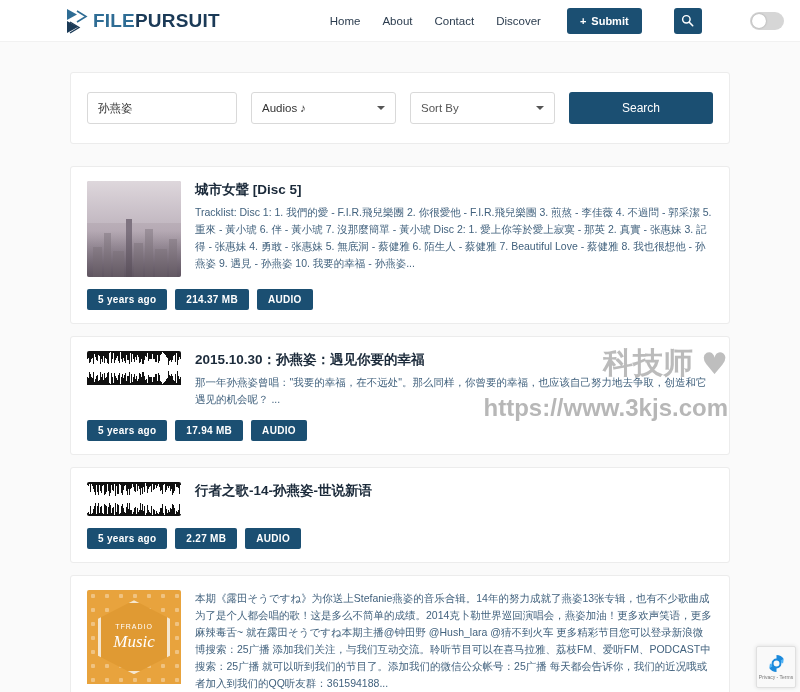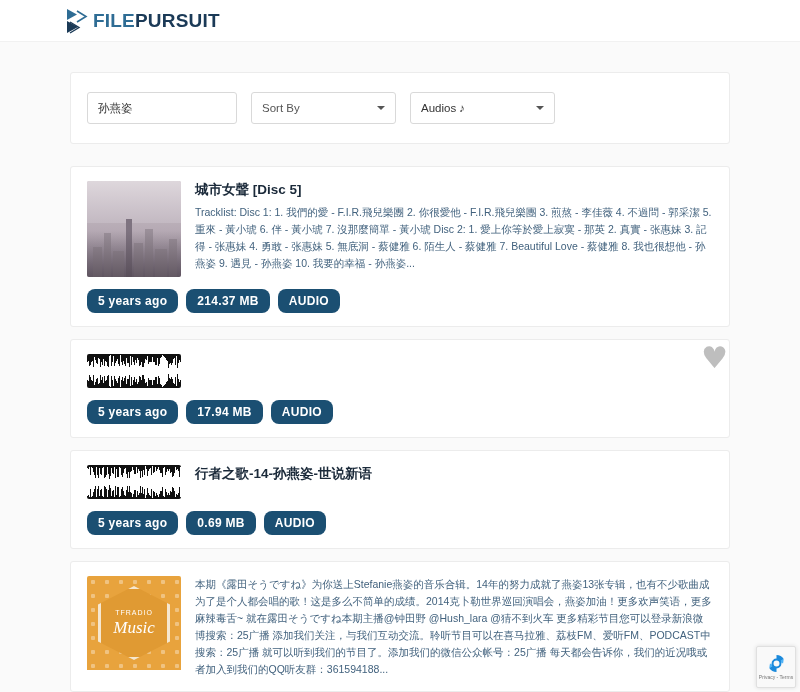--- a/index.html
+++ b/index.html
@@ -126,22 +126,22 @@
   .res-title {
     font-size: 13.5px; color: #1b2a3a; font-weight: bold; margin-bottom: 5px;
     line-height: 1.35;
   }
   .res-title .norm { font-weight: bold; }
   .res-desc {
     font-size: 10.5px; color: #42627e; line-height: 1.62; word-break: break-word;
   }
   .badges { display: flex; gap: 8px; margin-top: 12px; }
   .badge {
-    background: #1b4f72; color: #fff; font-size: 12px; font-weight: bold;
-    letter-spacing: .3px; padding: 5px 11px; border-radius: 8px; white-space: nowrap;
+    background: #1b4f72; color: #fff; font-size: 10px; font-weight: bold;
+    letter-spacing: .3px; padding: 5px 11px; border-radius: 2px; white-space: nowrap;
   }
 
   
   .wm-logo {
     position: absolute; right: 72px; top: 343px;
     display: flex; align-items: center; gap: 8px;
     color: #b0b0b0; font-size: 30px; font-weight: bold;
     pointer-events: none; user-select: none; opacity: .85;
     font-family: "DejaVu Sans", sans-serif;
   }
@@ -177,34 +177,57 @@
         <path d="M3 1 L3 12 L13 6.5 Z" fill="#2e6c94"></path>
         <path d="M3 13 L3 25 L14 19 Z" fill="#1b3a57"></path>
         <path d="M13 3 L22 8.5 L13 14" fill="none" stroke="#2e6c94" stroke-width="1.6"></path>
         <path d="M6 14 L15 19.5 L6 25" fill="none" stroke="#1b3a57" stroke-width="1.4"></path>
       </svg>
       <div class="logo-text">
         <span class="t1">FILE</span><span class="t2">PURSUIT</span>
       </div>
     </div>
 
+    <div class="nav">
+      <a href="#">Home</a>
+      <a href="#">About</a>
+      <a href="#">Contact</a>
+      <a href="#">Discover</a>
+
+      <button class="submit-btn">
+        <span>+</span>
+        <span>Submit</span>
+      </button>
+
+      <button class="search-icon-btn">
+        <svg width="13" height="13" viewBox="0 0 16 16">
+          <circle cx="6.6" cy="6.6" r="4.6" fill="none" stroke="#ffffff" stroke-width="1.8"></circle>
+          <line x1="10.2" y1="10.2" x2="14.4" y2="14.4" stroke="#ffffff" stroke-width="2" stroke-linecap="round"></line>
+        </svg>
+      </button>
+
+      <div class="toggle">
+        <div class="knob"></div>
+      </div>
+    </div>
   </div>
 
   <div class="body-bg">
 
     <div class="search-panel">
       <input class="field q-input" type="text" value="孙燕姿" style="">
       <div class="field select-box">
+        <span class="select-label">Audios ♪</span>
+        <span class="caret"></span>
+      </div>
+      <div class="field select-box">
         <span class="select-label muted">Sort By</span>
         <span class="caret"></span>
       </div>
-      <div class="field select-box">
-        <span class="select-label">Audios ♪</span>
-        <span class="caret"></span>
-      </div>
+      <button class="search-btn">Search</button>
     </div>
 
     <div class="results">
 
       <div class="result">
         <div class="result-inner">
           <div class="thumb">
             <div class="thumb-city">
               <div class="sky"></div>
               <div class="bld" style="left:6px;width:9px;height:30px;"></div>
@@ -325,20 +348,26 @@
                 <div class="bar" style="left: 86px; top: 5.08334px; height: 23.8333px;"></div>
                 <div class="bar" style="left: 87px; top: 4.4159px; height: 25.1682px;"></div>
                 <div class="bar" style="left: 88px; top: 10.5327px; height: 12.9347px;"></div>
                 <div class="bar" style="left: 89px; top: 1.56635px; height: 30.8673px;"></div>
                 <div class="bar" style="left: 90px; top: 13.9089px; height: 6.18212px;"></div>
                 <div class="bar" style="left: 91px; top: 9.32278px; height: 15.3544px;"></div>
                 <div class="bar" style="left: 92px; top: 6.38501px; height: 21.23px;"></div>
                 <div class="bar" style="left: 93px; top: 8.26541px; height: 17.4692px;"></div>
               </div>
           </div>
+          <div class="res-body">
+            <div class="res-title">
+              <span>2015.10.30：孙燕姿：遇见你要的幸福</span>
+            </div>
+            <div class="res-desc">那一年孙燕姿曾唱："我要的幸福，在不远处"。那么同样，你曾要的幸福，也应该自己努力地去争取，创造和它遇见的机会呢？ ...</div>
+          </div>
         </div>
         <div class="badges">
           <span class="badge">5 years ago</span>
           <span class="badge">17.94 MB</span>
           <span class="badge">AUDIO</span>
         </div>
       </div>
 
       <div class="result">
         <div class="result-inner">
@@ -443,21 +472,21 @@
           </div>
           <div class="res-body">
             <div class="res-title">
               <span>行者之歌-14-孙燕姿-世说新语</span>
             </div>
             <div class="res-desc"></div>
           </div>
         </div>
         <div class="badges">
           <span class="badge">5 years ago</span>
-          <span class="badge">0.69 MB</span>
+          <span class="badge">2.27 MB</span>
           <span class="badge">AUDIO</span>
         </div>
       </div>
 
       <div class="result">
         <div class="result-inner">
           <div class="thumb">
             <div class="thumb-radio">
               <div class="dots"></div>
               <div class="hex">
@@ -470,22 +499,24 @@
             <div class="res-desc">本期《露田そうですね》为你送上Stefanie燕姿的音乐合辑。14年的努力成就了燕姿13张专辑，也有不少歌曲成为了是个人都会唱的歌！这是多么不简单的成绩。2014克卜勒世界巡回演唱会，燕姿加油！更多欢声笑语，更多麻辣毒舌~ 就在露田そうですね本期主播@钟田野 @Hush_lara @猜不到火车 更多精彩节目您可以登录新浪微博搜索：25广播 添加我们关注，与我们互动交流。聆听节目可以在喜马拉雅、荔枝FM、爱听FM、PODCAST中搜索：25广播 就可以听到我们的节目了。添加我们的微信公众帐号：25广播 每天都会告诉你，我们的近况哦或者加入到我们的QQ听友群：361594188...</div>
           </div>
         </div>
 
       </div>
 
     </div>
   </div>
 
   <div class="wm-logo">
+    <span>科技师</span>
     <span class="wm-heart">♥</span>
   </div>
+  <div class="wm-url">https://www.3kjs.com</div>
 
   <div class="recaptcha">
     <svg class="rc-logo" viewBox="0 0 32 32">
       <path d="M16 3 a13 13 0 0 1 11 6 l-5 4 a7 7 0 0 0 -6 -3 z" fill="#1c8adb"></path>
       <path d="M27 9 l-1 7 l-6 -3 z" fill="#4fb3f7"></path>
       <path d="M16 29 a13 13 0 0 1 -11 -6 l5 -4 a7 7 0 0 0 6 3 z" fill="#1c8adb"></path>
       <path d="M5 23 l1 -7 l6 3 z" fill="#4fb3f7"></path>
       <circle cx="16" cy="16" r="6" fill="none" stroke="#1c8adb" stroke-width="3"></circle>
     </svg>
     <div class="rc-txt">

